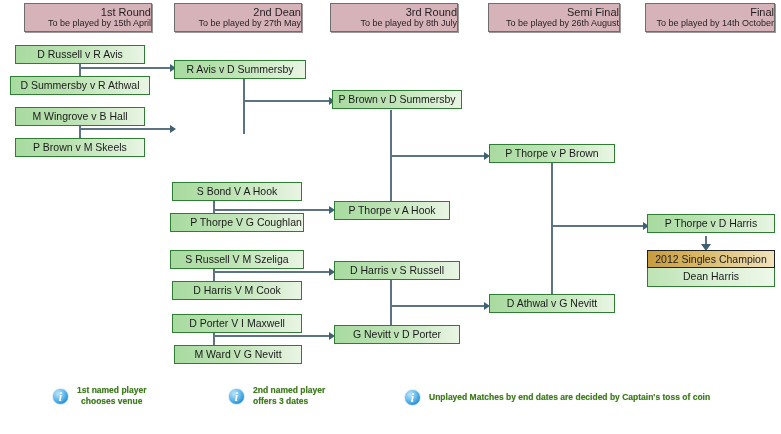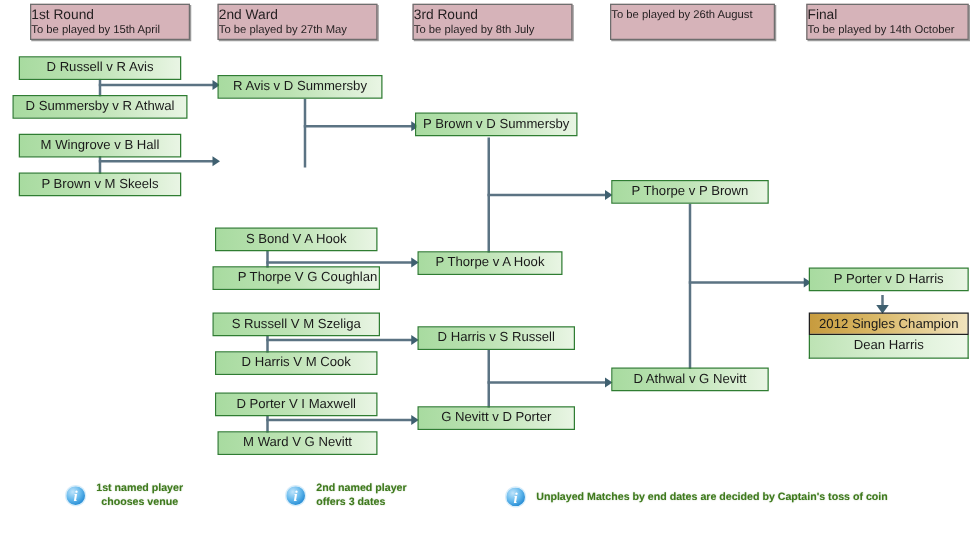--- a/index.html
+++ b/index.html
@@ -11,21 +11,21 @@
     position:relative;
   }
   #stage{position:absolute;left:0;top:0;width:781px;height:434px;}
 
   
   .round-head{
     position:absolute;
     background:#d6b3b9;
     border:1px solid #6e6e6e;
     box-shadow:1px 1px 0 #9a9a9a;
-    text-align:left;
+    text-align:right;
     color:#231f20;
     padding-top:2px;
     box-sizing:border-box;
   }
   .round-head .rh-title{
     font-size:11px;
     line-height:12px;
     display:block;
   }
   .round-head .rh-sub{
@@ -124,28 +124,29 @@
 </head>
 <body>
 
 <div id="stage">
 
   <div class="round-head" style="left:24px;top:3px;width:128px;height:29px;">
     <span class="rh-title">1st Round</span>
     <span class="rh-sub">To be played by 15th April</span>
   </div>
   <div class="round-head" style="left:174px;top:3px;width:128px;height:29px;">
-    <span class="rh-title">2nd Ward</span>
+    <span class="rh-title">2nd Dean</span>
     <span class="rh-sub">To be played by 27th May</span>
   </div>
   <div class="round-head" style="left:330px;top:3px;width:128px;height:29px;">
     <span class="rh-title">3rd Round</span>
     <span class="rh-sub">To be played by 8th July</span>
   </div>
   <div class="round-head" style="left:488px;top:3px;width:132px;height:29px;">
+    <span class="rh-title">Semi Final</span>
     <span class="rh-sub">To be played by 26th August</span>
   </div>
   <div class="round-head" style="left:645px;top:3px;width:130px;height:29px;">
     <span class="rh-title">Final</span>
     <span class="rh-sub">To be played by 14th October</span>
   </div>
 
   <div class="vline" style="left:79px;top:63px;height:24px;"></div>
   <div class="hline" style="left:79px;top:67px;width:93px;"></div>
   <div class="arrow-r" style="left:170px;top:64px;"></div>
@@ -199,21 +200,21 @@
   <div class="match" style="left:174px;top:345px;width:128px;">M Ward V G Nevitt</div>
 
   <div class="match" style="left:332px;top:90px;width:130px;">P Brown v D Summersby</div>
   <div class="match" style="left:334px;top:201px;width:116px;">P Thorpe v A Hook</div>
   <div class="match" style="left:334px;top:325px;width:126px;">G Nevitt v D Porter</div>
   <div class="match" style="left:334px;top:261px;width:126px;">D Harris v S Russell</div>
 
   <div class="match" style="left:489px;top:144px;width:126px;">P Thorpe v P Brown</div>
   <div class="match" style="left:489px;top:294px;width:126px;">D Athwal v G Nevitt</div>
 
-  <div class="match" style="left:647px;top:214px;width:128px;">P Porter v D Harris</div>
+  <div class="match" style="left:647px;top:214px;width:128px;">P Thorpe v D Harris</div>
 
   <div class="champ-title" style="left:647px;top:250px;width:128px;">2012 Singles Champion</div>
   <div class="champ-name" style="left:647px;top:268px;width:128px;">Dean Harris</div>
 
   <div class="legend-item" style="left:52px;top:385px;">
     <div class="info-icon">i</div>
     <div class="legend-text center">1st named player
 chooses venue</div>
   </div>
 

